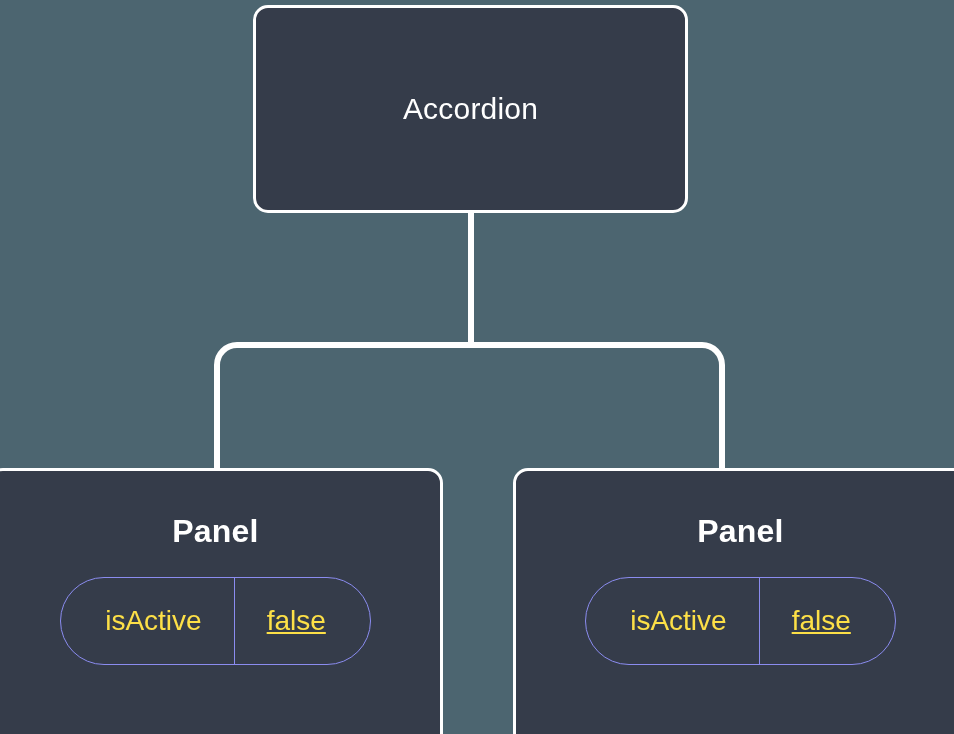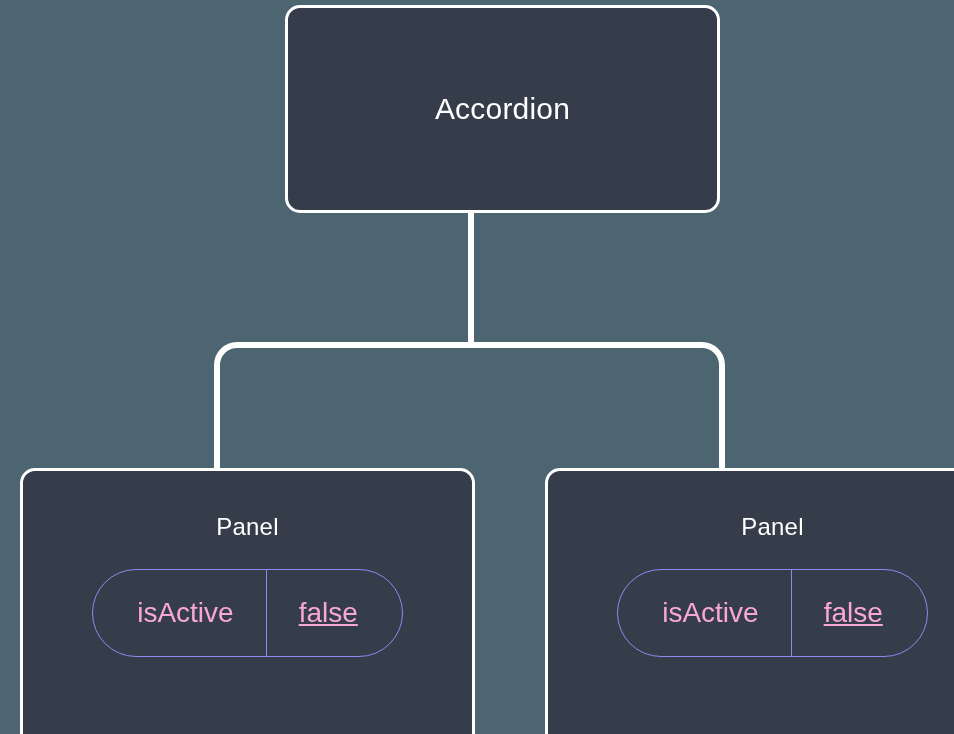--- a/index.html
+++ b/index.html
@@ -28,21 +28,20 @@
   
   .node {
     position: absolute;
     box-sizing: border-box;
     background: #353c4a;
     border: 3px solid #ffffff;
     border-radius: 15px;
     display: flex;
     flex-direction: column;
     align-items: center;
-    margin-left: 32px;
   }
   .node-root {
     left: 253px;
     top: 5px;
     width: 435px;
     height: 208px;
     justify-content: center;
   }
   .node-child-left {
     left: -12px;
@@ -61,39 +60,40 @@
 
   .node-title {
     color: #ffffff;
     font-size: 30px;
     line-height: 1;
     letter-spacing: 0.2px;
     white-space: nowrap;
   }
   .node-child-left .node-title,
   .node-child-right .node-title {
-    font-size: 24px;
+    font-size: 32px;
+    font-weight: bold;
   }
 
   
   .prop-pill {
     margin-top: 30px;
     display: flex;
     align-items: stretch;
     box-sizing: border-box;
     border: 1.6px solid #8b8cf0;
     border-radius: 999px;
     height: 88px;
     background: transparent;
   }
   .prop-key, .prop-value {
     display: flex;
     align-items: center;
     justify-content: center;
-    color: #f9a8d4;
+    color: #fde047;
     font-size: 28px;
     line-height: 1;
     white-space: nowrap;
     box-sizing: border-box;
   }
   .prop-key {
     padding: 0 32px 0 44px;
   }
   .prop-value {
     padding: 0 44px 0 32px;

